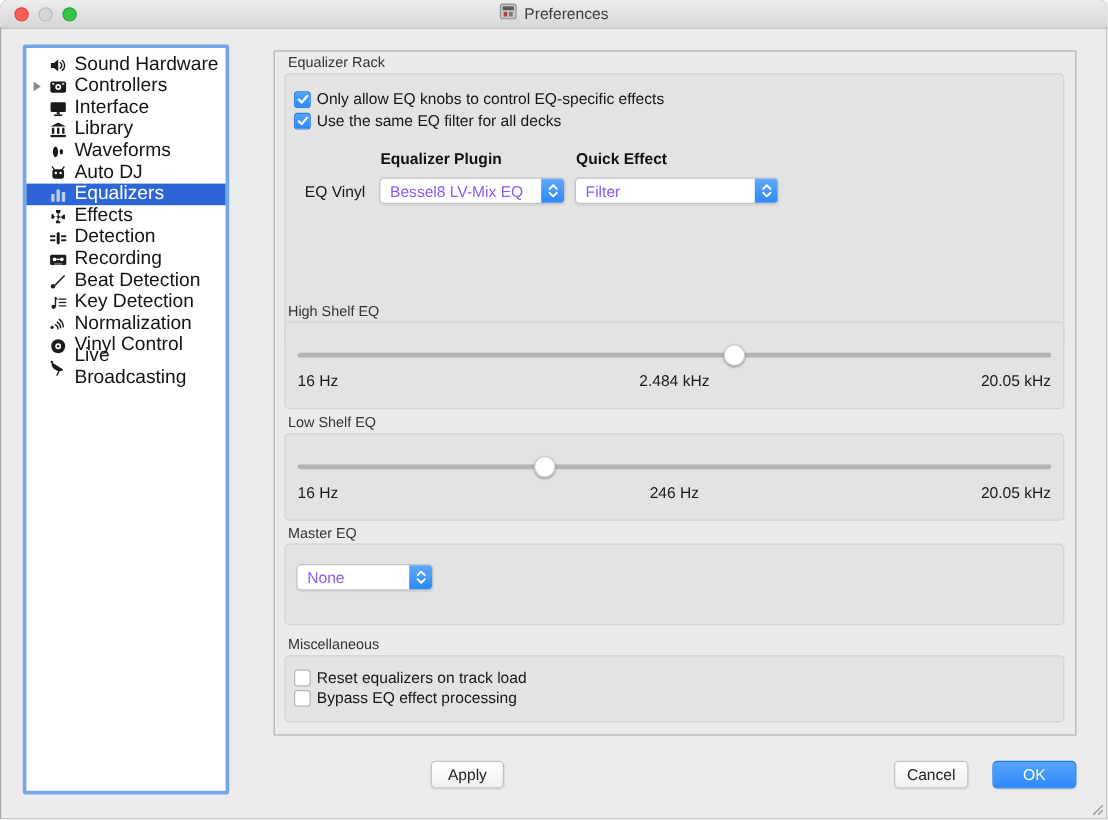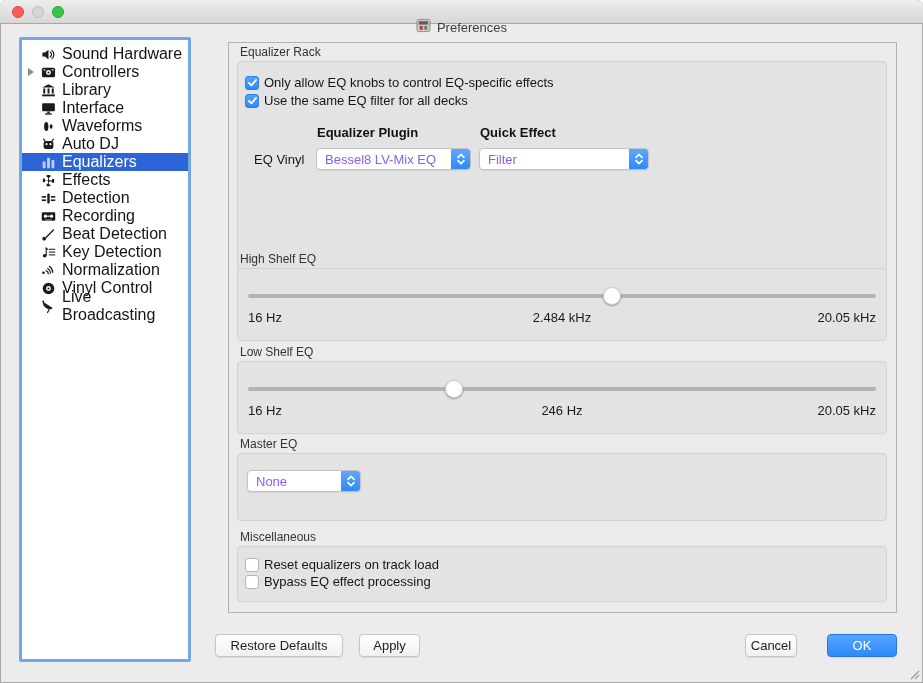--- a/index.html
+++ b/index.html
@@ -6,21 +6,21 @@
   body { width:923px; height:683px; font-family:"Liberation Sans",sans-serif; background:#fff; }
   .window { position:relative; width:923px; height:683px; background:var(--window-bg); border-radius:6px 6px 0 0; overflow:hidden; box-shadow:inset 0 0 0 1px #a9a9a9; }
 
   
   .titlebar { position:absolute; top:0; left:0; right:0; height:23px; background:linear-gradient(#ededed,#d7d7d7); border-bottom:1px solid #a8a8a8; border-radius:6px 6px 0 0; }
   .traffic { position:absolute; top:6px; left:12px; display:flex; gap:8px; }
   .light { width:12px; height:12px; border-radius:50%; box-sizing:border-box; }
   .light.red { background:#fc5d57; border:1px solid #e0443e; }
   .light.gray { background:#d5d5d5; border:1px solid #bcbcbc; }
   .light.green { background:#35c649; border:1px solid #25a433; }
-  .title-wrap { position:absolute; top:16px; left:0; right:0; height:23px; display:flex; align-items:center; justify-content:center; gap:6px; }
+  .title-wrap { position:absolute; top:0; left:0; right:0; height:23px; display:flex; align-items:center; justify-content:center; gap:6px; }
   .title-text { font-size:13px; color:#3c3c3c; }
 
   
   .sidebar { position:absolute; left:19px; top:37px; width:172px; height:625px; background:#fff; border:3px solid #74a7e8; box-sizing:border-box; border-radius:2px; }
   .sidebar ul { margin:5px 0 0 0; padding:0; list-style:none; }
   .side-item { position:relative; height:18px; display:flex; align-items:center; font-size:16px; color:#141414; padding-left:18px; cursor:default; }
   .side-item .icon { width:16px; height:16px; margin-right:6px; display:flex; align-items:center; justify-content:center; color:#1b1b1b; flex:0 0 16px; }
   .side-item .icon svg { display:block; }
   .side-item.selected { background:#2d64d8; color:#fff; }
   .side-item.selected .icon { color:#bfcde6; }
@@ -107,38 +107,38 @@
               <circle cx="8" cy="8" r="1.1"></circle>
               <rect x="2.6" y="4.6" width="2" height="1.2" fill="#fff"></rect>
               <rect x="11.4" y="4.6" width="2" height="1.2" fill="#fff"></rect>
             </svg>
           </span>
         <span>Controllers</span>
       </li>
       <li class="side-item">
         <span class="icon">
             <svg width="15" height="15" viewBox="0 0 16 16" fill="currentColor">
+              <rect x="1.2" y="2.4" width="13.6" height="8.6" rx="1.2"></rect>
+              <rect x="6.6" y="11.2" width="2.8" height="2"></rect>
+              <rect x="4.4" y="13.2" width="7.2" height="1.4"></rect>
+            </svg>
+          </span>
+        <span>Interface</span>
+      </li>
+      <li class="side-item">
+        <span class="icon">
+            <svg width="15" height="15" viewBox="0 0 16 16" fill="currentColor">
               <path d="M8 1.2L1.2 4.8h13.6z"></path>
               <rect x="2.4" y="5.8" width="2.1" height="5.4"></rect>
               <rect x="6.95" y="5.8" width="2.1" height="5.4"></rect>
               <rect x="11.5" y="5.8" width="2.1" height="5.4"></rect>
               <rect x="1.2" y="12.2" width="13.6" height="2"></rect>
             </svg>
           </span>
         <span>Library</span>
-      </li>
-      <li class="side-item">
-        <span class="icon">
-            <svg width="15" height="15" viewBox="0 0 16 16" fill="currentColor">
-              <rect x="1.2" y="2.4" width="13.6" height="8.6" rx="1.2"></rect>
-              <rect x="6.6" y="11.2" width="2.8" height="2"></rect>
-              <rect x="4.4" y="13.2" width="7.2" height="1.4"></rect>
-            </svg>
-          </span>
-        <span>Interface</span>
       </li>
       <li class="side-item">
         <span class="icon">
             <svg width="15" height="15" viewBox="0 0 16 16" fill="currentColor">
               <ellipse cx="5.6" cy="8" rx="2.3" ry="4.8"></ellipse>
               <ellipse cx="10.8" cy="8" rx="1.5" ry="2.4"></ellipse>
             </svg>
           </span>
         <span>Waveforms</span>
       </li>
@@ -348,22 +348,21 @@
                 <polyline points="2,5.4 5,2.4 8,5.4" fill="none" stroke="#fff" stroke-width="1.6" stroke-linecap="round" stroke-linejoin="round"></polyline>
                 <polyline points="2,8.6 5,11.6 8,8.6" fill="none" stroke="#fff" stroke-width="1.6" stroke-linecap="round" stroke-linejoin="round"></polyline>
               </svg>
             </span>
         </div>
       </div>
     </div>
 
   </div>
 
-  <div class="btn" style="left:215px; top:634px; width:128px;">Restore Defaults</div>
   <div class="btn" style="left:359px; top:634px; width:61px;">Apply</div>
-  <div class="btn" style="left:745px; top:634px; width:52px;">Cancel</div>
+  <div class="btn" style="left:745px; top:634px; width:62px;">Cancel</div>
   <div class="btn primary" style="left:827px; top:634px; width:70px;">OK</div>
 
   <svg class="resize-grip" viewBox="0 0 13 13">
       <path d="M12 4L4 12M12 8l-4 4M12 12h0" stroke="#9a9a9a" stroke-width="1.2" fill="none"></path>
     </svg>
 
 </div>
 
 </body></html>

